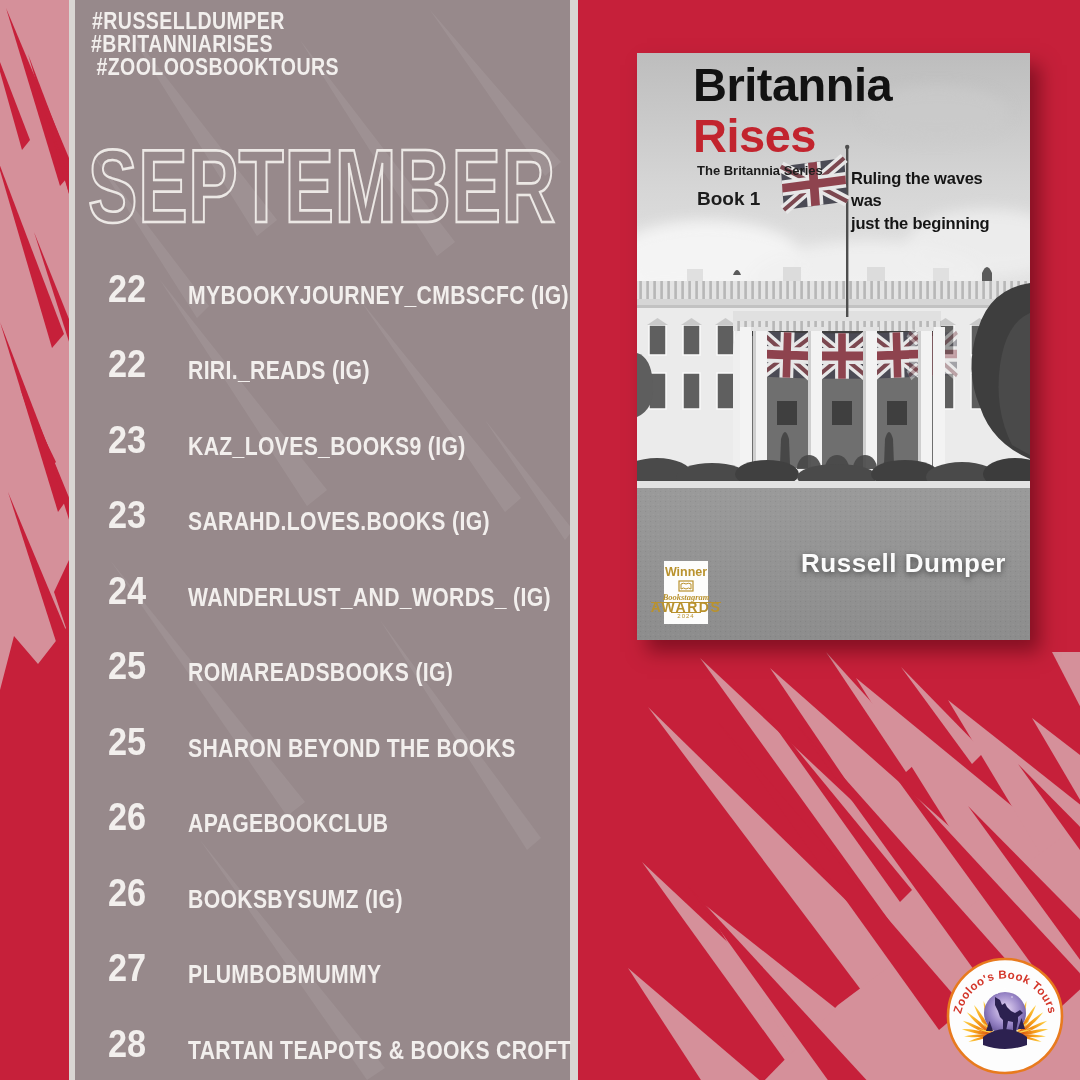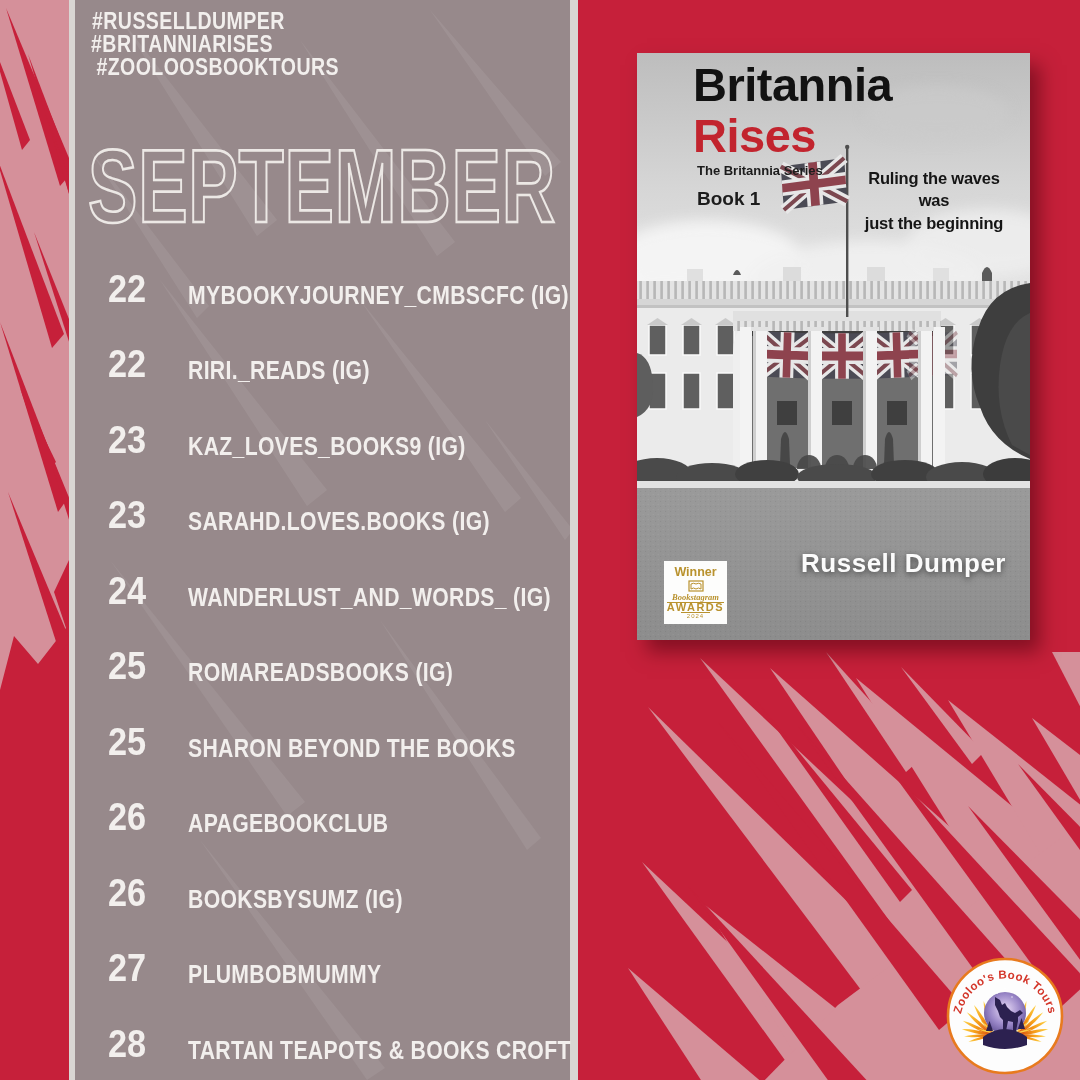--- a/index.html
+++ b/index.html
@@ -45,37 +45,37 @@
   }
   .cover-svg{position:absolute;inset:0;}
   .cv-title{
     position:absolute;left:56px;top:6px;
     font-weight:bold;font-size:47px;line-height:51px;color:#121212;letter-spacing:-.5px;
   }
   .cv-title .t2{color:#C2242E;}
   .cv-series{position:absolute;left:60px;top:110px;font-weight:bold;font-size:13px;color:#1c1c1c;text-align:right;}
   .cv-book{position:absolute;left:60px;top:135px;font-weight:bold;font-size:19px;color:#1c1c1c;}
   .cv-tagline{
-    position:absolute;left:214px;top:114px;width:166px;text-align:center;
+    position:absolute;left:214px;top:114px;width:166px;text-align:left;
     font-weight:bold;font-size:16.5px;line-height:1.35;color:#151515;letter-spacing:-.2px;
   }
   .cv-author{
     position:absolute;right:24px;top:495px;
     font-weight:bold;font-size:26px;color:#FBFBFB;letter-spacing:.5px;
     text-shadow:0 2px 6px rgba(0,0,0,.55);
   }
   .badge{
-    position:absolute;left:27px;top:508px;width:63px;height:63px;background:#FDFDFC;
+    position:absolute;left:27px;top:508px;width:44px;height:63px;background:#FDFDFC;
     display:flex;flex-direction:column;align-items:center;justify-content:center;
     color:#B9922E;text-align:center;
   }
   .badge .w{font-weight:bold;font-size:12.5px;line-height:13px;}
   .badge .bi{margin:1px 0;}
   .badge .bs{font-family:"Liberation Serif",serif;font-style:italic;font-weight:bold;font-size:8.5px;line-height:9px;}
-  .badge .aw{font-size:11px;line-height:9px;letter-spacing:1.5px;font-weight:bold;border-top:.5px solid #B9922E;}
+  .badge .aw{font-size:14px;line-height:9px;letter-spacing:1.5px;font-weight:bold;border-top:.5px solid #B9922E;}
   .badge .yr{font-size:6px;line-height:7px;letter-spacing:1px;border-top:.5px solid #B9922E;padding:0 6px;}
   
   .logo{position:absolute;left:944px;top:955px;width:122px;height:122px;}
 </style>
 </head>
 <body>
 
 <svg id="bg-art" viewBox="0 0 1080 1080" xmlns="http://www.w3.org/2000/svg">
   <defs>
     <clipPath id="stripClip">

